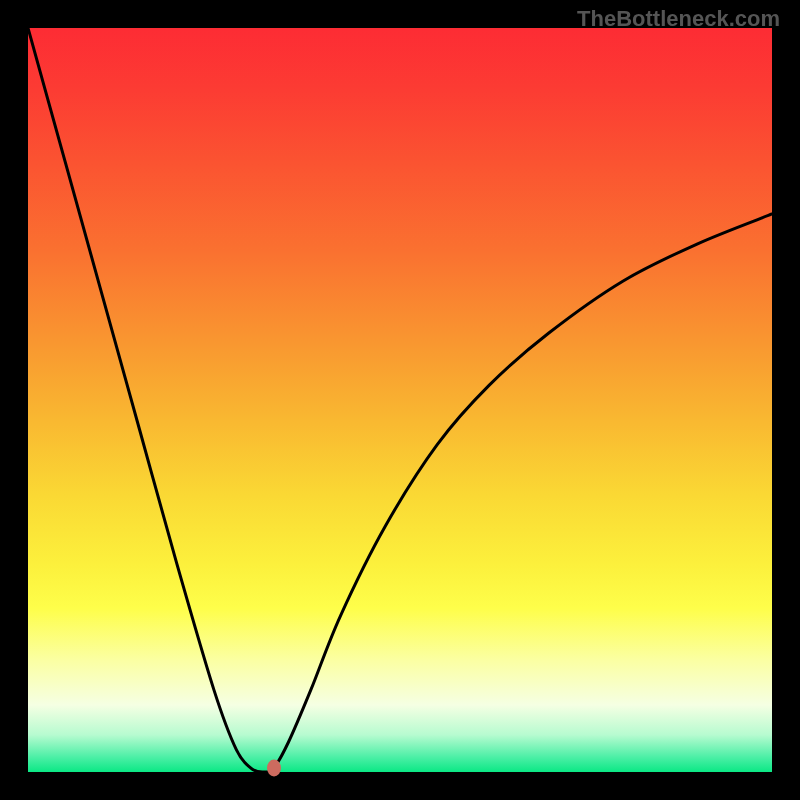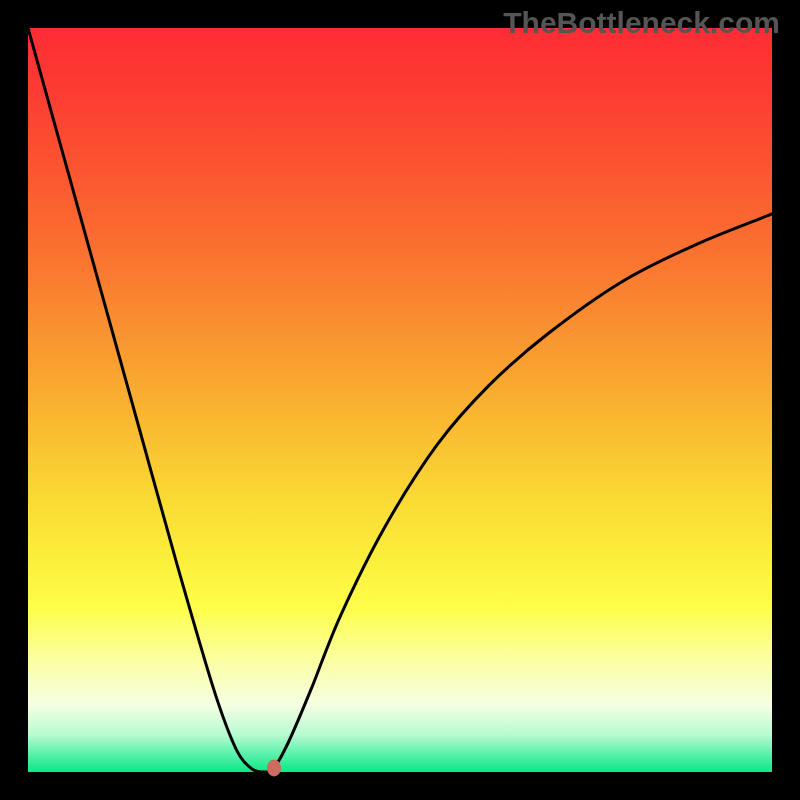--- a/index.html
+++ b/index.html
@@ -9,21 +9,21 @@
     background: #000;
     position: relative;
     font-family: Arial, sans-serif;
     overflow: hidden;
   }
   .watermark {
     position: absolute;
     top: 6px;
     right: 20px;
     color: #555;
-    font-size: 30px;
+    font-size: 22px;
     font-weight: bold;
     z-index: 10;
   }
   .frame {
     position: absolute;
     left: 28px;
     top: 28px;
     width: 744px;
     height: 744px;
     background: #000;

